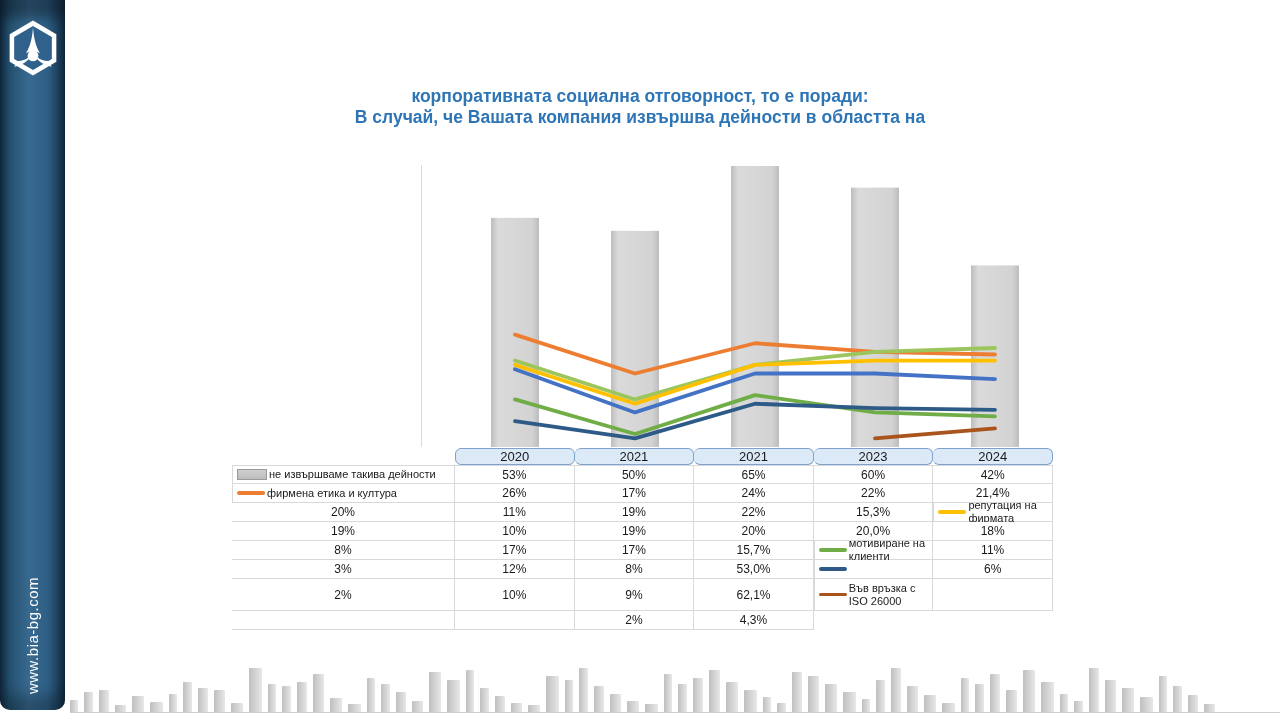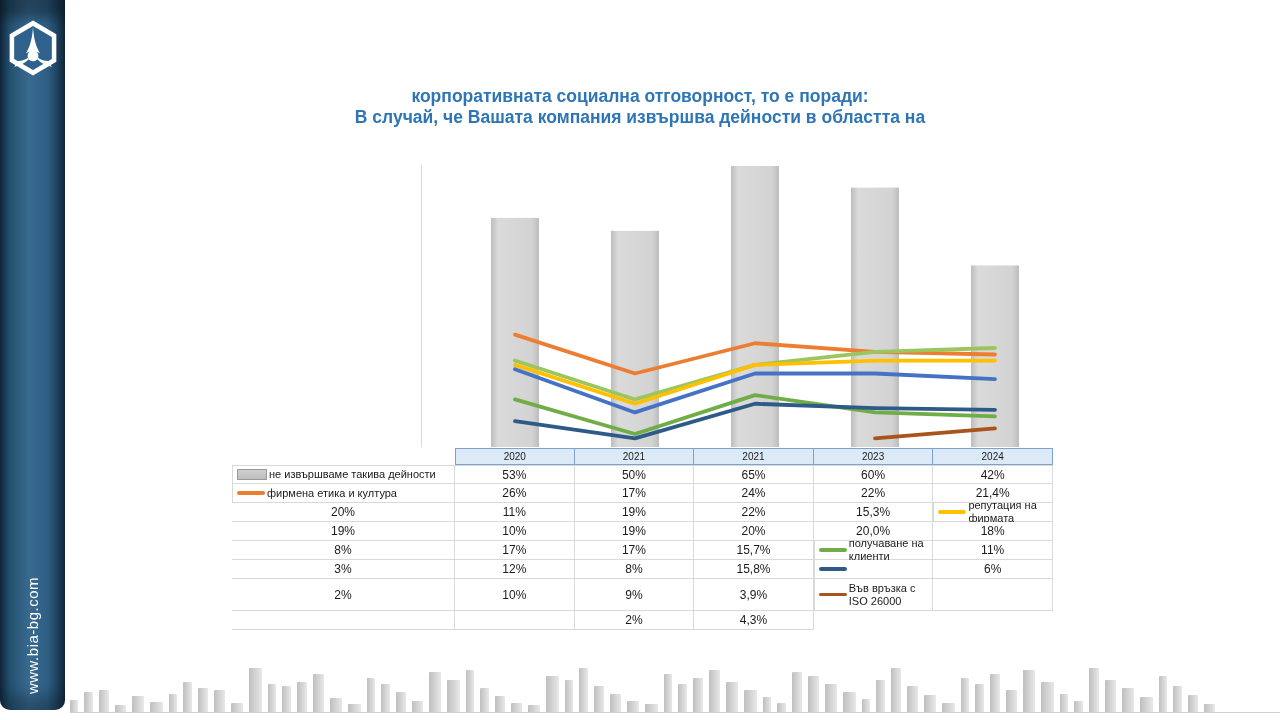--- a/index.html
+++ b/index.html
@@ -24,21 +24,21 @@
   .chart-svg{position:absolute;left:410px;top:148px;}
 
   
   .dtable{position:absolute;left:232px;top:448px;width:821px;display:grid;
           grid-template-columns:223px repeat(5,119.6px);
           grid-template-rows:17px repeat(6,19px) 32px 19px;
           font-size:12px;color:#1a1a1a;}
   .dtable .spacer{background:#fff;}
   .dtable .hdr{background:var(--hdr-fill,#DCE9F6);border-top:1px solid var(--hdr-border,#7EA2CC);
                border-bottom:1px solid var(--hdr-border,#7EA2CC);border-right:1px solid var(--hdr-border,#7EA2CC);
-               display:flex;align-items:center;justify-content:center;font-size:10px;}
+               display:flex;align-items:center;justify-content:center;font-size:13px;border-radius:6px;}
   .dtable .hdr.first{border-left:1px solid var(--hdr-border,#7EA2CC);}
   .dtable .cell{background:#fff;border-right:1px solid var(--grid-border,#D9D9D9);
                 border-bottom:1px solid var(--grid-border,#D9D9D9);
                 display:flex;align-items:center;justify-content:center;}
   .dtable .legend{justify-content:flex-start;border-left:1px solid var(--grid-border,#D9D9D9);
                   padding-left:4px;font-size:11px;}
   .dtable .legend.top,.dtable .cell.top{border-top:1px solid var(--grid-border,#D9D9D9);}
   .swatch-bar{flex:0 0 auto;width:28px;height:9px;margin-right:2px;
               background:linear-gradient(180deg,#cfcfcf,#bdbdbd);border:1px solid #9a9a9a;}
   .swatch-line{flex:0 0 auto;width:28px;height:3.5px;margin-right:2px;border-radius:2px;}
@@ -139,35 +139,35 @@
       <div class="cell">19%</div>
       <div class="cell">20%</div>
       <div class="cell">20,0%</div>
       <div class="cell">18%</div>
       <div class="cell">8%</div>
       <div class="cell">17%</div>
       <div class="cell">17%</div>
       <div class="cell">15,7%</div>
       <div class="legend cell">
         <span class="swatch-line" style="background: rgb(112, 173, 71);"></span>
-        <span class="legend-text">получаване на клиенти</span>
+        <span class="legend-text">мотивиране на клиенти</span>
       </div>
       <div class="cell">11%</div>
       <div class="cell">3%</div>
       <div class="cell">12%</div>
       <div class="cell">8%</div>
-      <div class="cell">15,8%</div>
+      <div class="cell">53,0%</div>
       <div class="legend cell">
         <span class="swatch-line" style="background: rgb(45, 90, 135);"></span>
       </div>
       <div class="cell">6%</div>
       <div class="cell">2%</div>
       <div class="cell">10%</div>
       <div class="cell">9%</div>
-      <div class="cell">3,9%</div>
+      <div class="cell">62,1%</div>
       <div class="legend cell">
         <span class="swatch-line" style="background: rgb(169, 84, 29);"></span>
         <span class="legend-text">Във връзка с ISO 26000</span>
       </div>
       <div class="cell"></div>
       <div class="cell"></div>
       <div class="cell"></div>
       <div class="cell">2%</div>
       <div class="cell">4,3%</div>
     </div>

